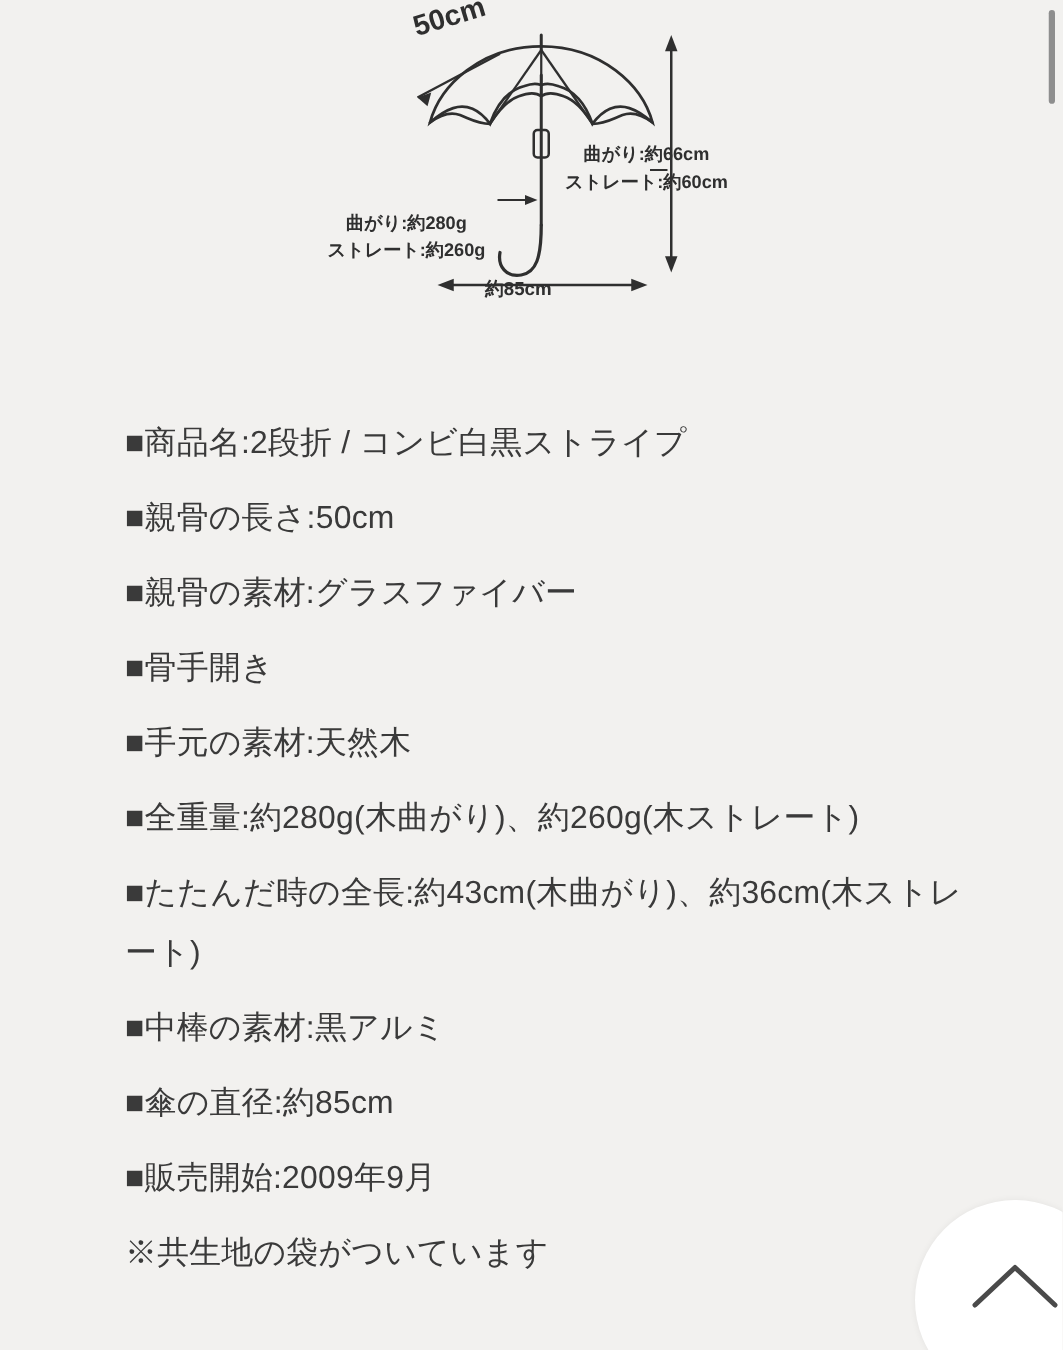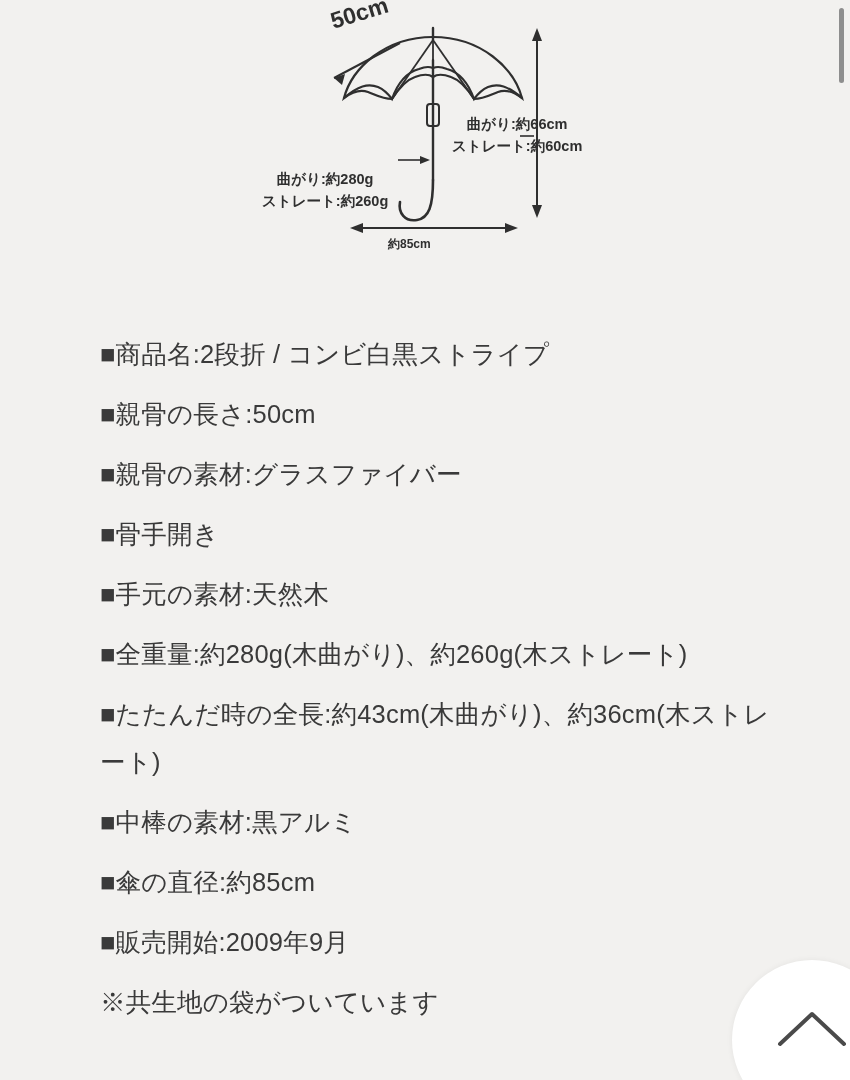--- a/index.html
+++ b/index.html
@@ -63,22 +63,22 @@
   .lbl-top-left {
     left: 327px;
     top: 8px;
     font-size: 23px;
     font-weight: bold;
     transform: rotate(-17deg);
     transform-origin: left top;
   }
   .lbl-bottom {
     left: 388px;
-    top: 237px;
-    font-size: 12px;
+    top: 223px;
+    font-size: 15px;
     font-weight: bold;
   }
   .lbl-left-block {
     left: 262px;
     top: 135px;
     font-size: 14.5px;
     font-weight: bold;
     text-align: center;
     margin-top: 35px;
   }

